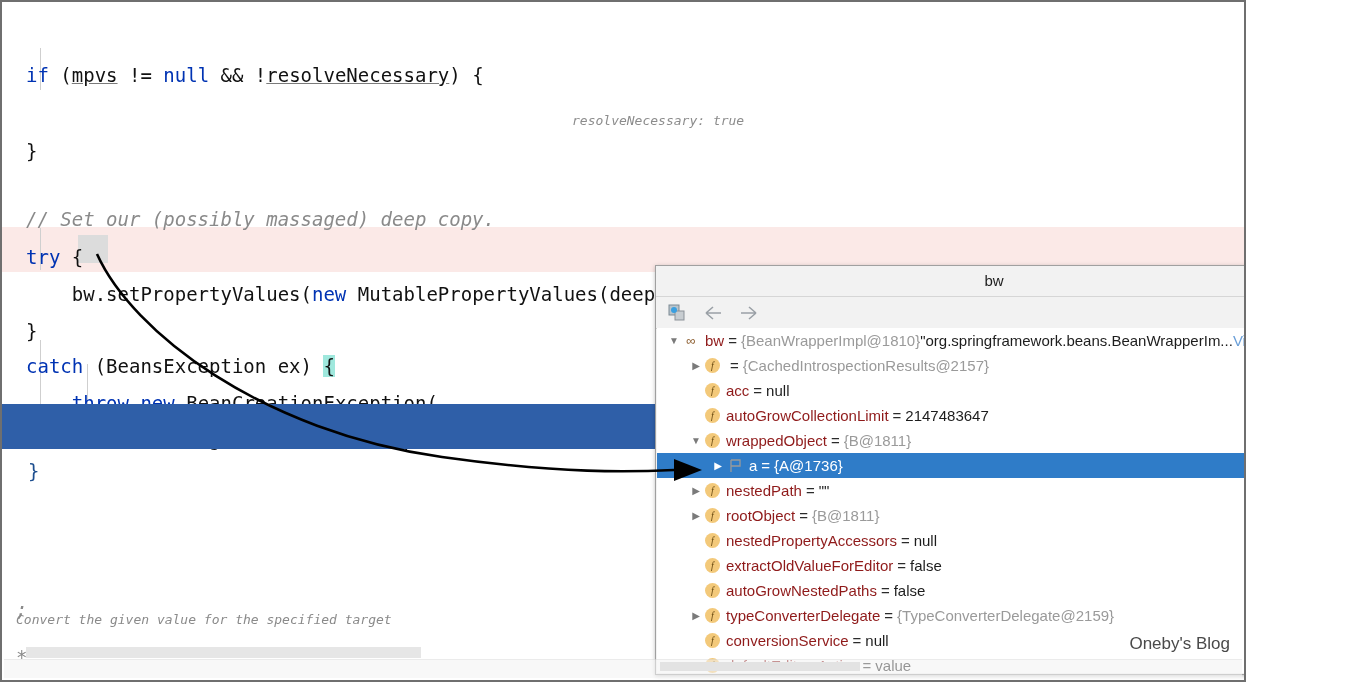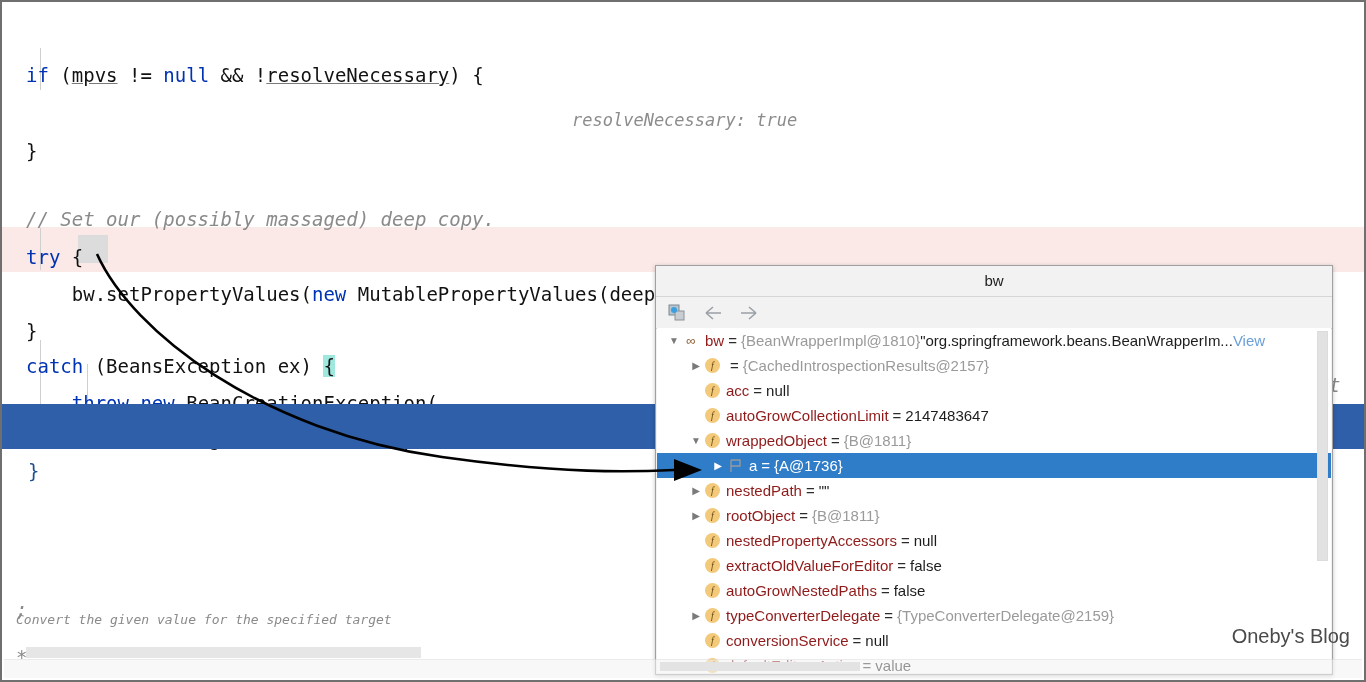--- a/index.html
+++ b/index.html
@@ -3,21 +3,21 @@
 <meta charset="utf-8">
 <style>
   html,body{margin:0;padding:0;}
   body{
     width:1366px;height:682px;overflow:hidden;
     background:#ffffff;
     font-family:"Liberation Sans", sans-serif;
     -webkit-font-smoothing:antialiased;
   }
   #root{
-    position:relative;width:1366px;height:682px;
+    position:relative;width:1246px;height:682px;
     box-sizing:border-box;
     border:2px solid #6f6f6f;
     background:#22c55e;
     overflow:hidden;
   }
 
   
   .editor{
     position:absolute;left:0;top:0;right:0;bottom:0;
     background:#ffffff;
@@ -27,21 +27,21 @@
   .code-line{
     position:absolute;left:0;right:0;height:45px;line-height:45px;
     white-space:pre;
   }
   .code-text{
     position:absolute;left:24px;white-space:pre;
   }
   .kw{color:#0033b3;}
   .plain{color:#111111;}
   .cmt{color:#8a8a8a;font-style:italic;}
-  .hint{color:#8c8c8c;font-style:italic;font-size:17px;}
+  .hint{color:#8c8c8c;font-style:italic;font-size:13px;}
   .u{text-decoration:underline;text-decoration-color:#7a7a7a;}
   .brace-hl{background:#9fe8dd;}
 
   .line-exec{background:#fbe9e7;}
   .line-sel{background:#2f5fa8;}
   .line-sel .plain,.line-sel .kw{color:#ffffff;}
 
   
   .guide{
     position:absolute;width:1px;background:#cfcfcf;
@@ -132,22 +132,22 @@
   .editor-hscroll{
     position:absolute;left:24px;bottom:22px;width:395px;height:11px;
     background:#e6e6e6;
   }
   .bottom-bar{
     position:absolute;left:2px;right:2px;bottom:2px;height:18px;
     background:#f4f4f4;border-top:1px solid #dcdcdc;
     opacity:.55;
   }
   .watermark{
-    position:absolute;right:14px;bottom:32px;
-    font-size:20px;color:#4a4a4a;
+    position:absolute;right:14px;bottom:26px;
+    font-size:17px;color:#4a4a4a;
     font-family:"Liberation Sans",sans-serif;
   }
 </style>
 </head>
 <body>
 
 <div id="root">
 
   <div class="editor">
 

